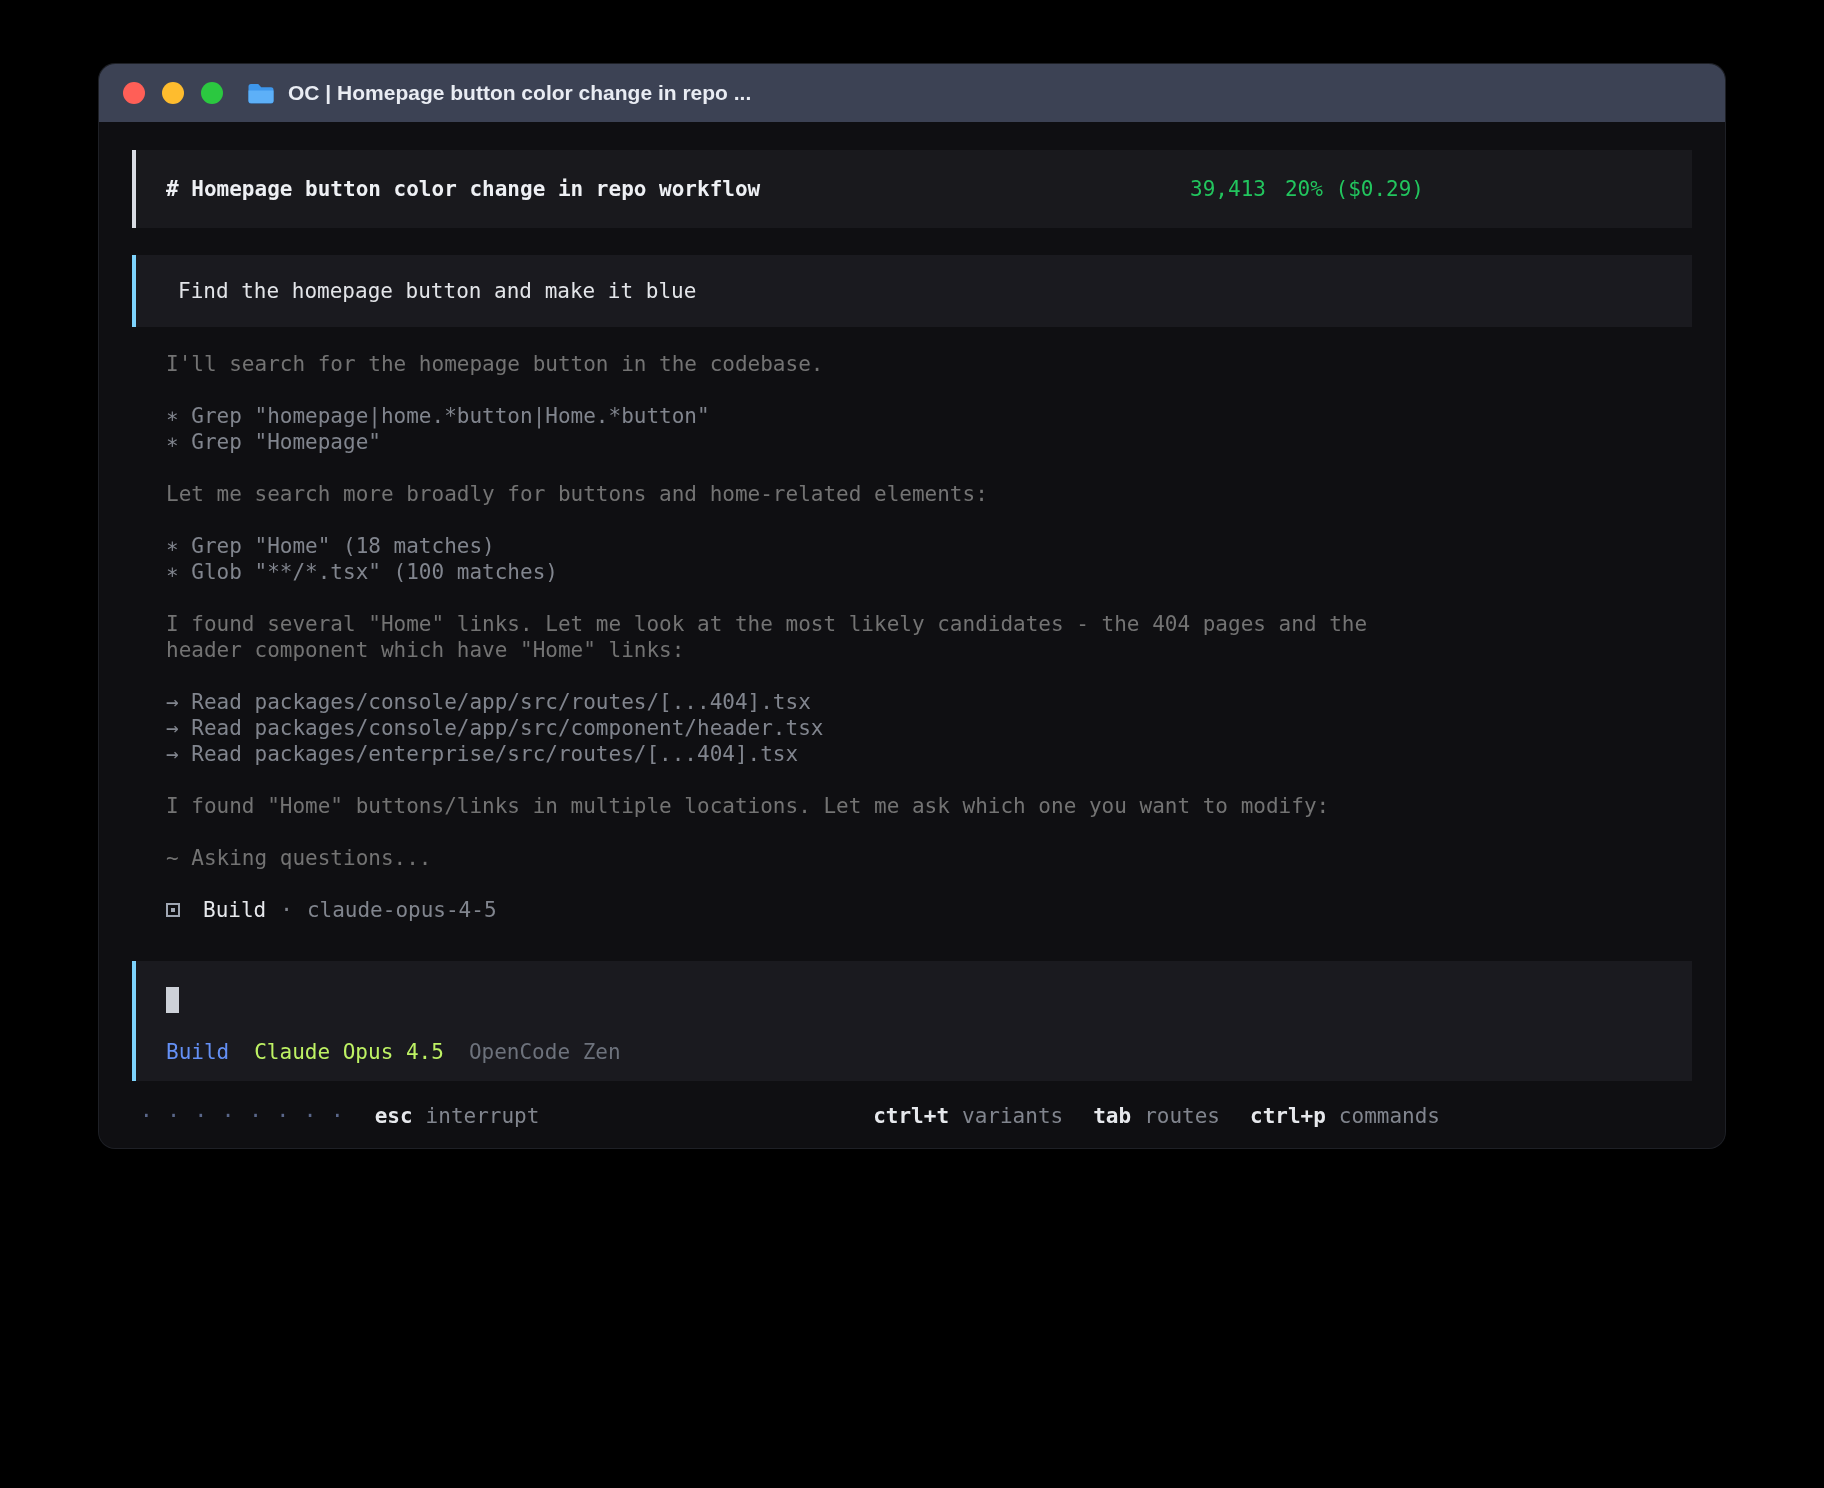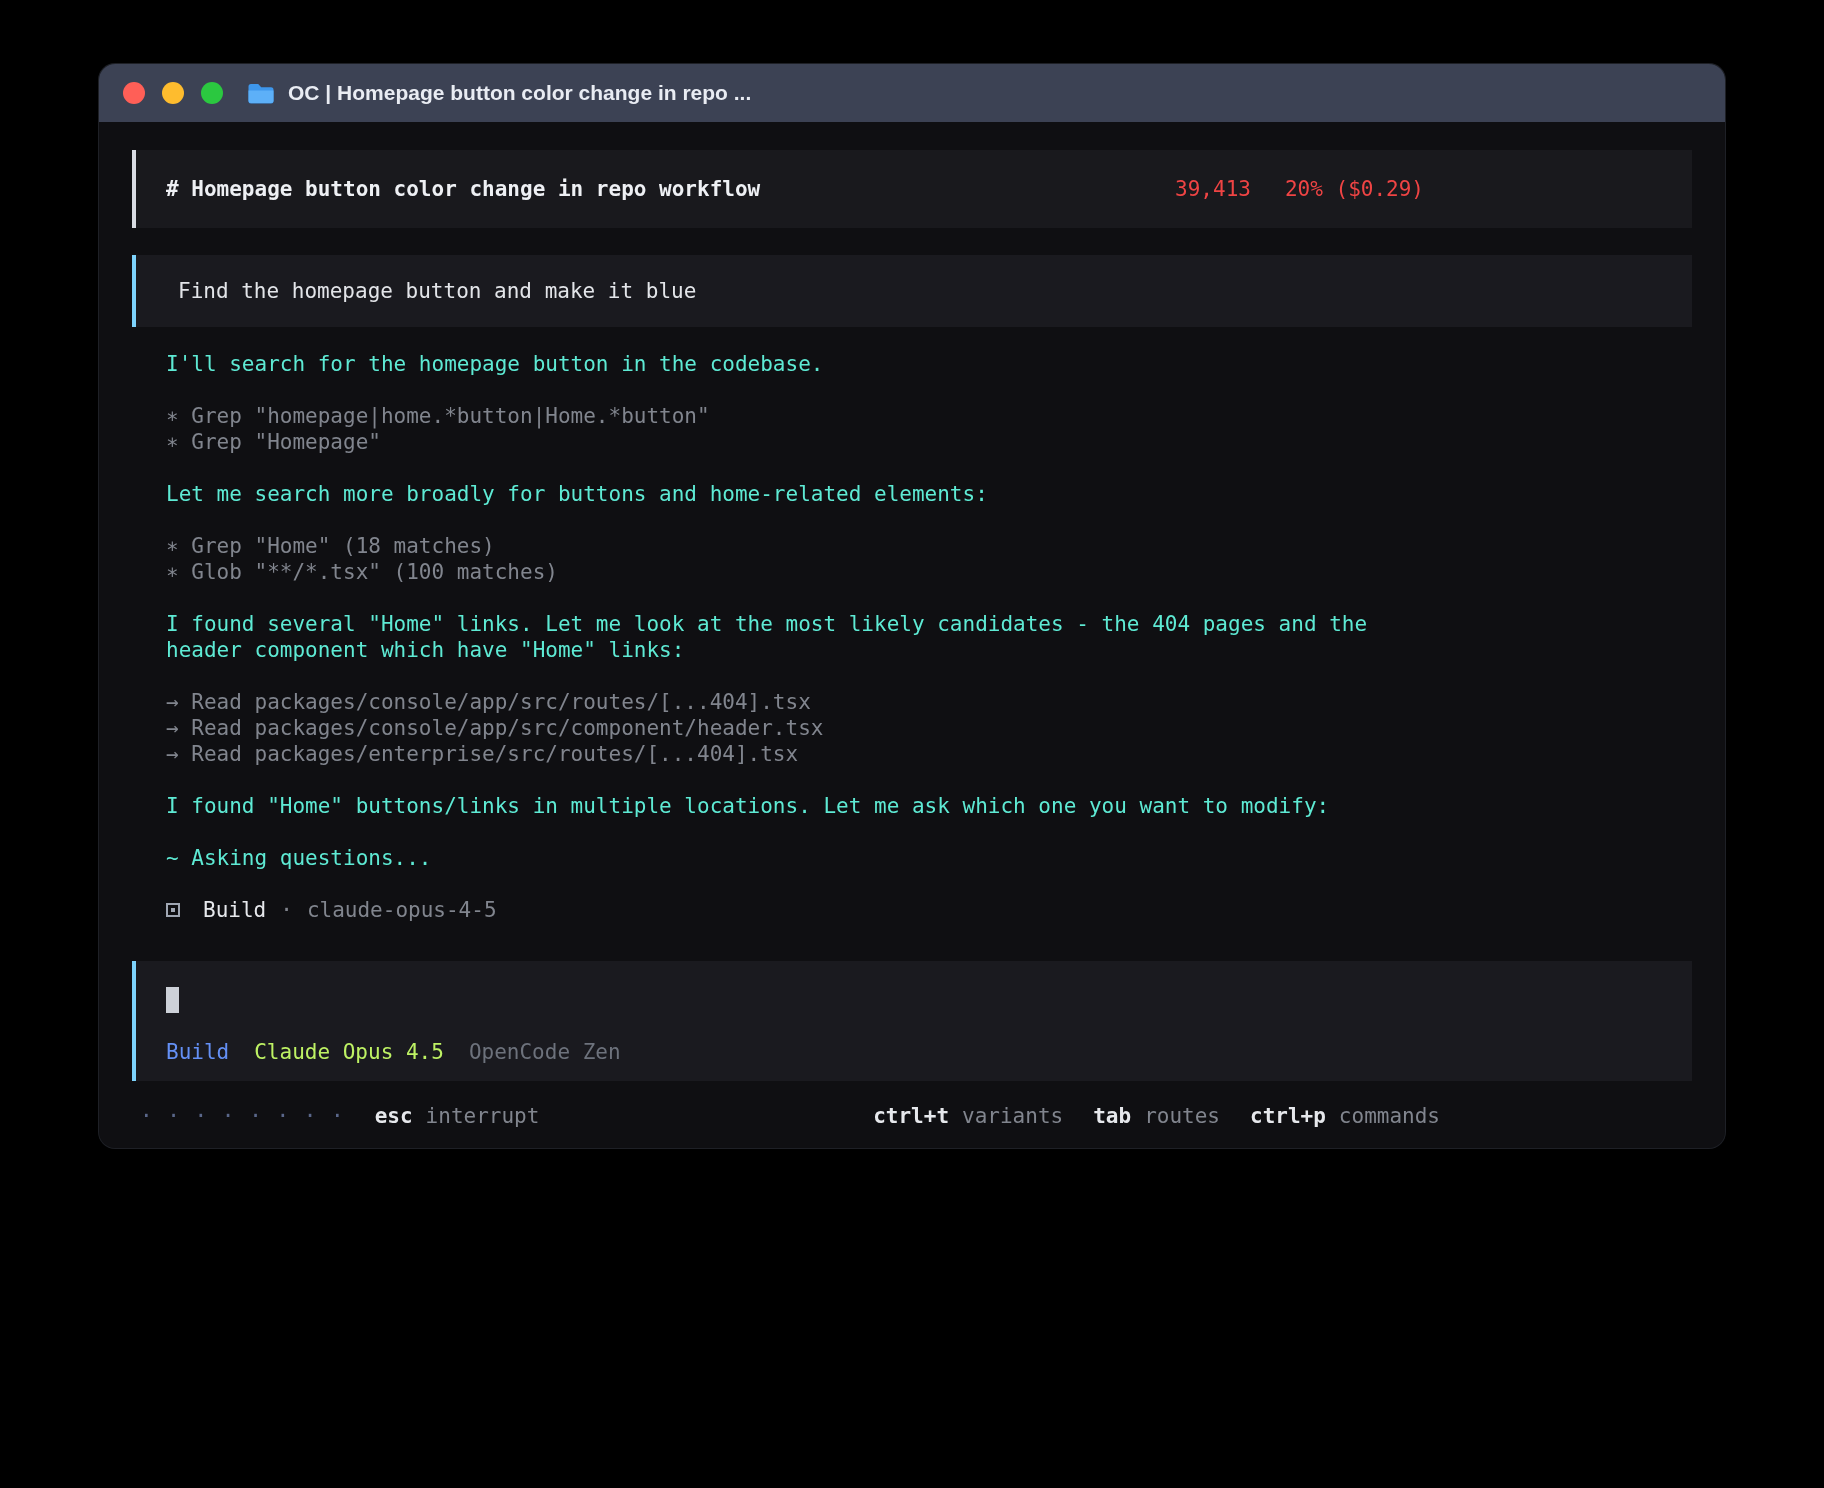--- a/index.html
+++ b/index.html
@@ -26,26 +26,26 @@
   .folder { display:inline-flex; align-items:center; }
 
   
   .content { padding:28px 33px 0; font-size:21px; line-height:26px; color:#e3e5e9; }
 
   .band { border-left:4px solid #7dd3fc; background:#1a1a1f; }
 
   .header-band { border-left-color:#d9dce3; background:#19191d; padding:26px 0 26px 30px; margin-bottom:27px; }
   .header-row { display:flex; justify-content:space-between; align-items:center; width:1258px; }
   .hdr-title { font-weight:700; color:#eef0f4; }
-  .hdr-stats { display:flex; gap:34px; color:#ef4444; }
+  .hdr-stats { display:flex; gap:19px; color:#22c55e; }
 
   .user-band { padding:23px 42px; margin-bottom:24px; }
 
   .conversation { padding-left:34px; }
-  .txt { margin:0 0 26px; max-width:1245px; color:#5eead4; }
+  .txt { margin:0 0 26px; max-width:1245px; color:#737373; }
   .para { margin-bottom:26px; }
   .tool { color:#81858e; }
 
   .status-line { display:flex; align-items:center; }
   .status-icon {
     width:14px; height:14px; display:inline-block; margin-right:23px;
     border:2px solid #a0a7b3; background:#a0a7b3;
     box-shadow: inset 0 0 0 3px #0f0f12;
   }
   .status-agent { color:#e6e8ec; margin-right:14px; }

